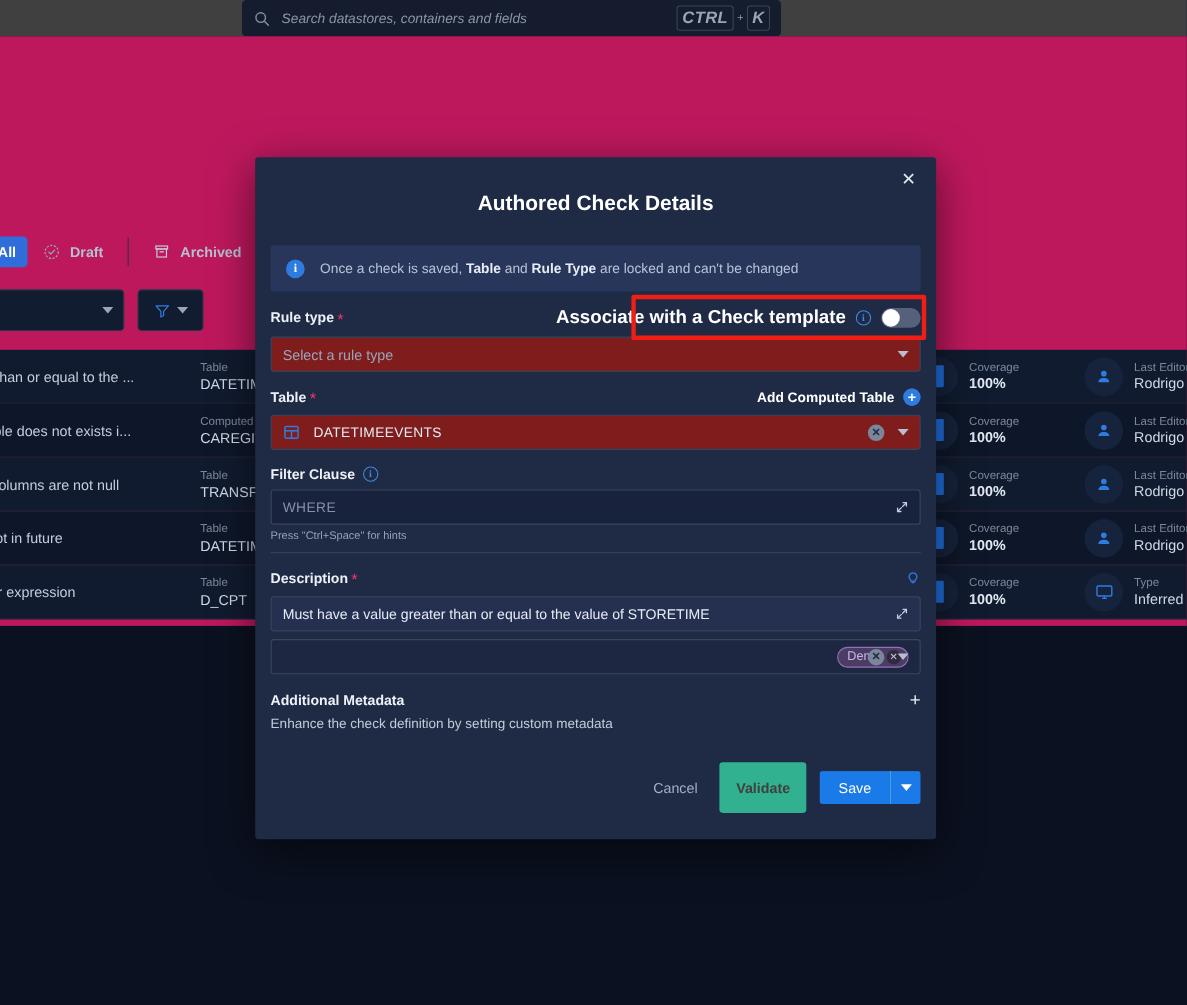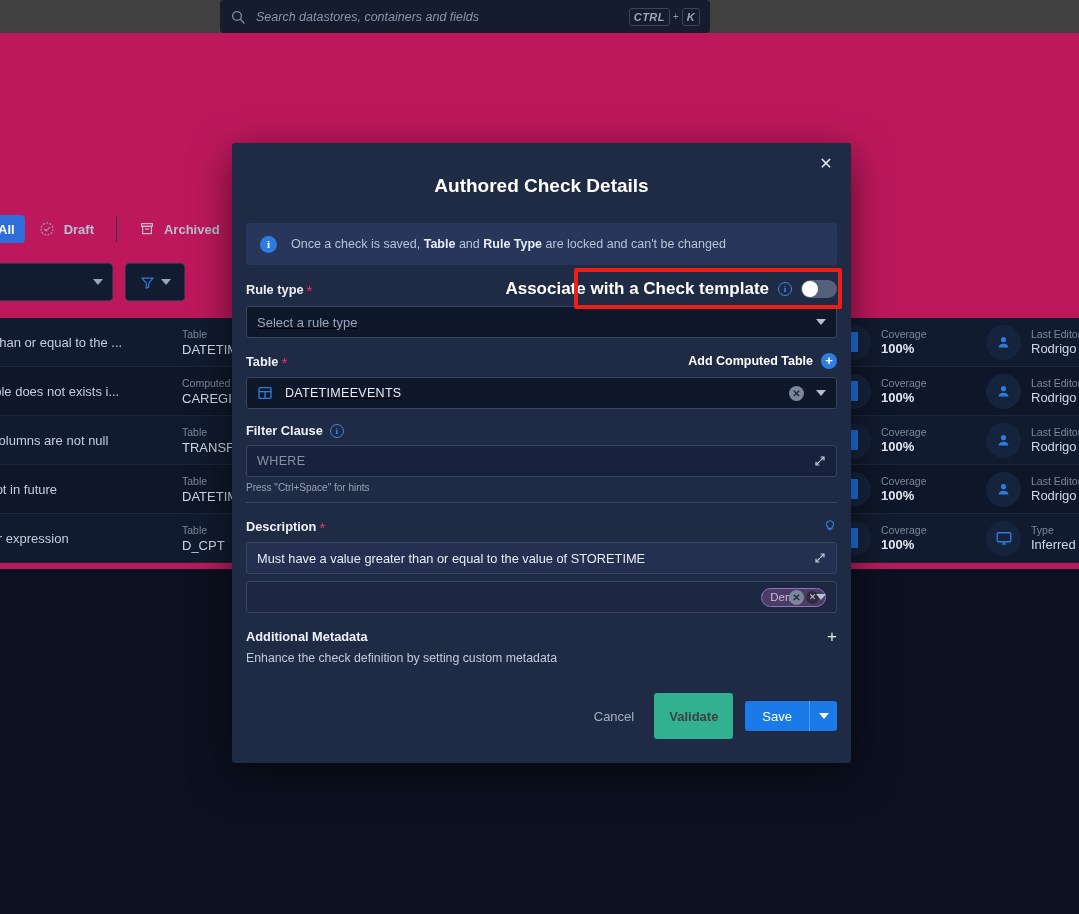--- a/index.html
+++ b/index.html
@@ -19,21 +19,21 @@
   }
   .search-pill {
     position: absolute; left: 220px; top: 0px; width: 490px; height: 33px;
     background: #141c2e; border-radius: 4px;
     display: flex; align-items: center; padding: 0 10px;
   }
   .search-icon { width: 16px; height: 16px; flex: 0 0 16px; margin-right: 10px; opacity: .75; }
   .search-ph { color: #8b95a8; font-size: 12.5px; flex: 1; }
   .kbd {
     display: inline-block; border: 1px solid #3a4559; border-radius: 3px;
-    color: #9aa5b8; font-size: 11px; font-weight: bold; padding: 2px 4px;
+    color: #9aa5b8; font-size: 15px; font-weight: bold; padding: 2px 4px;
     font-family: "Liberation Sans", sans-serif; letter-spacing: .4px;
   }
   .kbd-plus { color: #8b95a8; font-size: 10px; margin: 0 3px; }
 
   
   .bg-page { position: absolute; left: 0; top: 33px; width: 1079px; height: 536px; background: #be185d; }
 
   .tabs-row {
     position: absolute; left: 0; top: 178px; height: 36px;
     display: flex; align-items: center; gap: 0px;
@@ -108,22 +108,22 @@
     display: flex; align-items: center; justify-content: center; flex: 0 0 17px; }
   .info-text { color: #b9c3d6; font-size: 12.5px; }
   .info-text b { color: #e7ecf5; }
 
   .form { padding: 0 14px; }
   .fl { display: flex; align-items: center; justify-content: space-between; margin-top: 14px; }
   .label { color: #edf1f7; font-size: 12.8px; font-weight: bold; }
   .req { color: #e8356d; font-size: 15px; margin-left: 3px; line-height: 0; position: relative; top: 2px; }
 
   .select {
-    margin-top: 7px; height: 32px; background: #0f172a; border: 1px solid #39455f;
-    border-radius: 3px; display: flex; align-items: center; padding: 0 10px; position: relative; text-decoration: underline;
+    margin-top: 7px; height: 32px; background: #7f1d1d; border: 1px solid #39455f;
+    border-radius: 3px; display: flex; align-items: center; padding: 0 10px; position: relative;
   }
   .select .ph { color: #9aa5ba; font-size: 13px; }
   .select .sel-val { color: #e6ebf4; font-size: 12.5px; letter-spacing: .3px; }
   .sel-caret { position: absolute; right: 10px; width: 0; height: 0;
     border-left: 5px solid transparent; border-right: 5px solid transparent; border-top: 6px solid #b6c0d2; }
   .clear-x { position: absolute; right: 32px; width: 15px; height: 15px; border-radius: 50%;
     background: #7c869b; color: #1f2a44; font-size: 10px; line-height: 15px;
     text-align: center; font-weight: bold; }
   .tbl-ico { width: 16px; height: 16px; margin-right: 12px; flex: 0 0 16px; }
 

